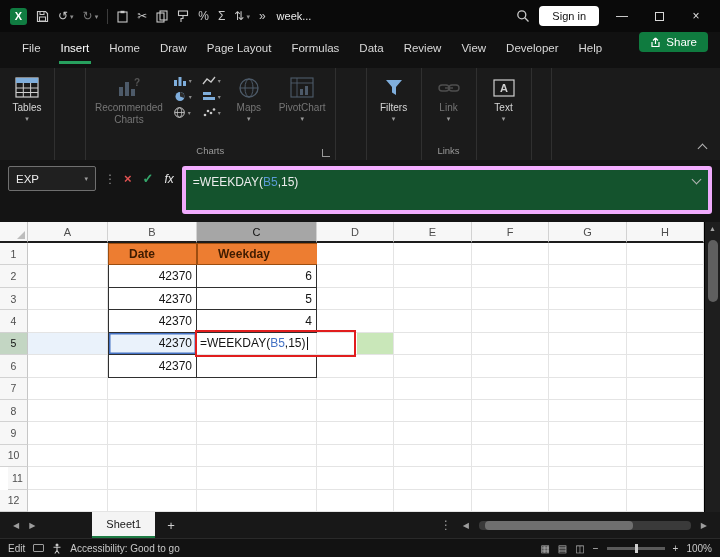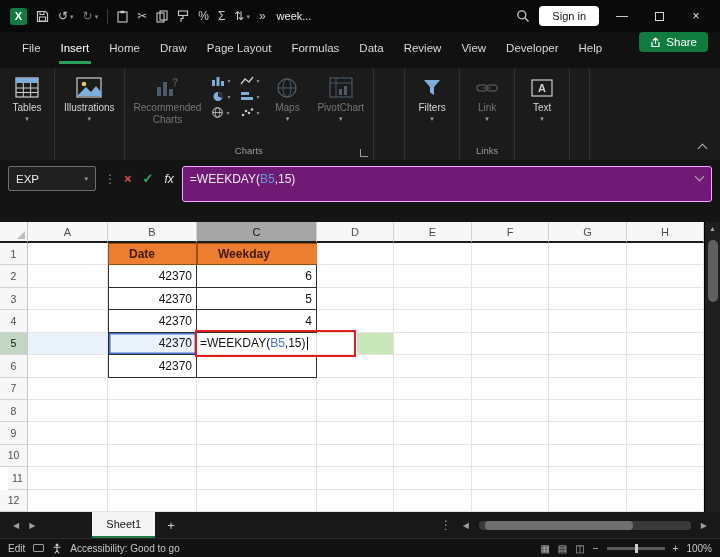--- a/index.html
+++ b/index.html
@@ -46,21 +46,21 @@
 
 
 .fbar{position:absolute;top:160px;left:0;right:0;height:62px;background:#141414;display:flex;align-items:flex-start;padding:6px 8px;gap:8px}
 .namebox{width:88px;height:25px;background:#202020;border:1px solid #6f6f6f;border-radius:2px;display:flex;align-items:center;justify-content:space-between;padding:0 7px;color:#ececec;font-size:11.5px}
 .nbcaret{font-size:7px;color:#9d9d9d}
 .vdots{color:#8f8f8f;font-size:12px;height:25px;display:flex;align-items:center}
 .fbtns{display:flex;align-items:center;gap:11px;height:25px}
 .fcancel{color:#E05252;font-size:13px;font-weight:700}
 .fcheck{color:#35A76B;font-size:13px;font-weight:700}
 .ffx{color:#e5e5e5;font-size:12px;font-style:italic}
-.finput{flex:1;height:36px;background:#701a75;border:1px solid #f0abfc;border-radius:3px;color:#ececec;font-size:12px;padding:5px 24px 0 7px;position:relative}
+.finput{flex:1;height:48px;background:#14532d;border:4px solid #f0abfc;border-radius:3px;color:#ececec;font-size:12px;padding:5px 24px 0 7px;position:relative}
 .refblue{color:#5B9BD5}
 .fexp{position:absolute;right:8px;top:6px;width:7px;height:7px;border-right:1.5px solid #b5b5b5;border-bottom:1.5px solid #b5b5b5;transform:rotate(45deg)}
 
 
 .grid{position:absolute;top:222px;left:0;width:720px;height:290px;background:#fff;overflow:hidden}
 .grid div{position:absolute}
 .colhdr{background:#f7f7f7;border-right:1px solid #d2d2d2;border-bottom:2px solid #1c1c1c;color:#4e4e4e;font-size:11px;display:flex;align-items:center;justify-content:center}
 .colhdr.active{background:#a6a6a6;color:#111}
 .rowhdr{background:#f7f7f7;border-right:1px solid #c6c6c6;border-bottom:1px solid #d2d2d2;color:#4e4e4e;font-size:10.5px;display:flex;align-items:center;justify-content:center}
 .rowhdr.active{background:#c3d6c3;color:#111}
@@ -199,33 +199,20 @@
               </svg>
           </div>
           <div class="blabel">Tables</div>
           <div class="bcaret">▾</div>
         </div>
       </div>
       <div class="rlabel"></div>
     </div>
 
     <div class="rgroup">
-      <div class="rcontent">
-        <div class="bigbtn">
-          <div class="bicon">
-            <svg width="26" height="21" viewBox="0 0 26 21">
-                <rect x="1" y="1" width="24" height="19" fill="none" stroke="#cfcfcf" stroke-width="1.2"></rect>
-                <circle cx="8" cy="7" r="2.3" fill="#E8C36A"></circle>
-                <path d="M2 18 L10 10 L15 15 L20 9 L25 15 V19 H2 Z" fill="#7FAEDC"></path>
-              </svg>
-          </div>
-          <div class="blabel">Illustrations</div>
-          <div class="bcaret">▾</div>
-        </div>
-      </div>
       <div class="rlabel"></div>
     </div>
 
     <div class="rgroup">
       <div class="rcontent">
         <div class="bigbtn disabled">
           <div class="bicon">
             <svg width="24" height="21" viewBox="0 0 24 21">
                 <rect x="2" y="10" width="4" height="9" fill="#8AA8C8"></rect>
                 <rect x="8" y="5" width="4" height="14" fill="#8AA8C8"></rect>

